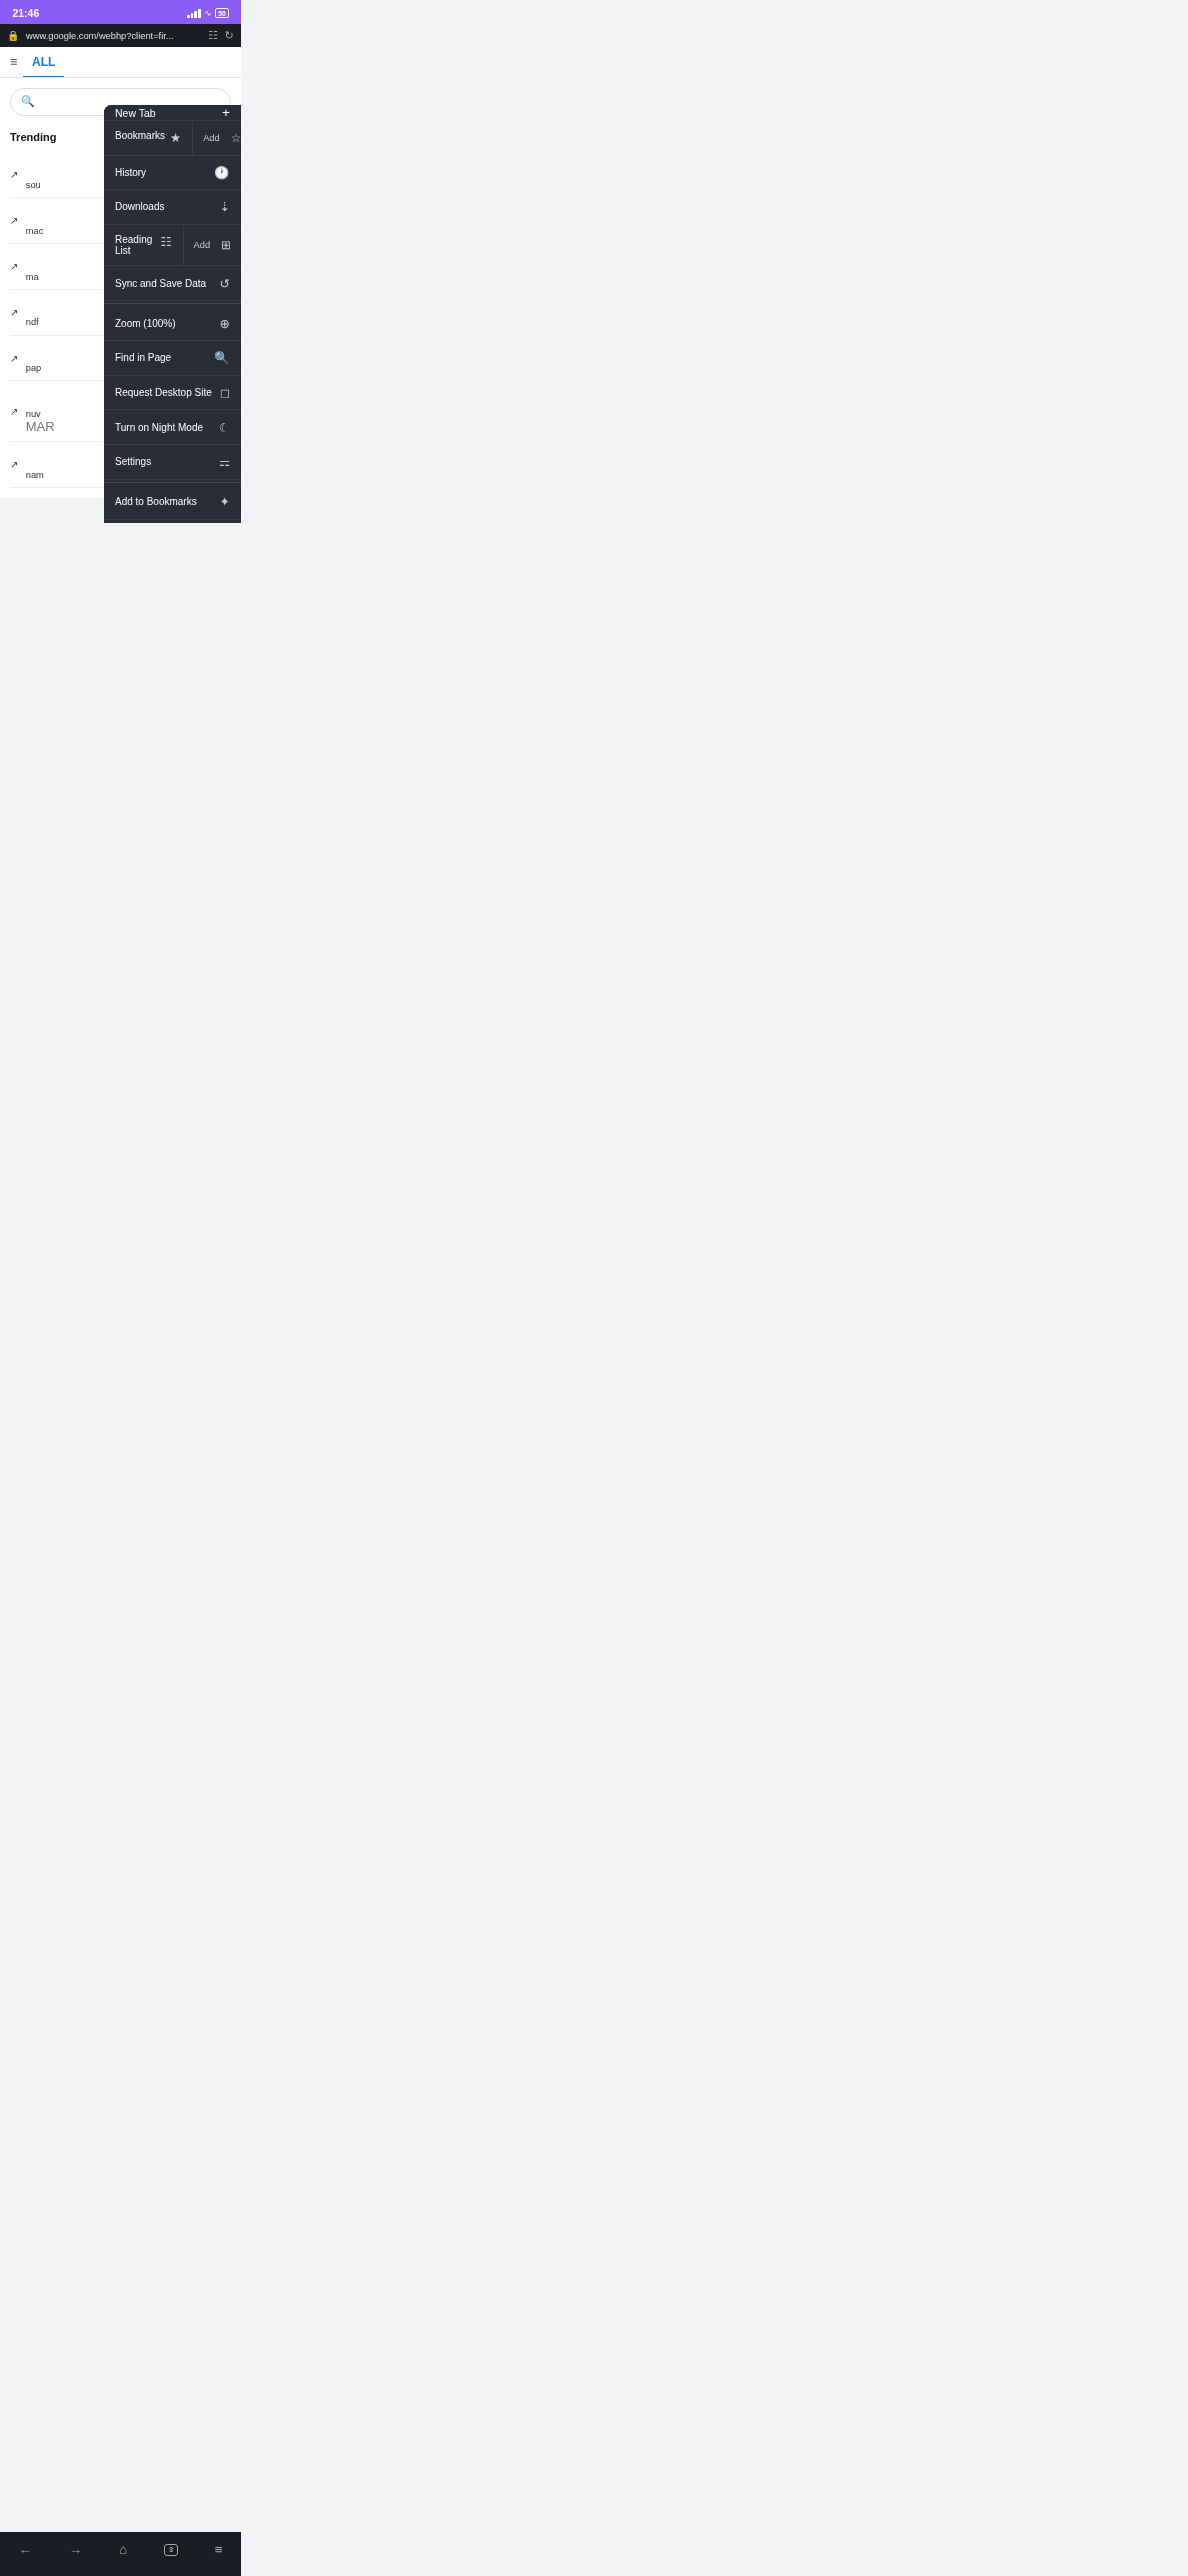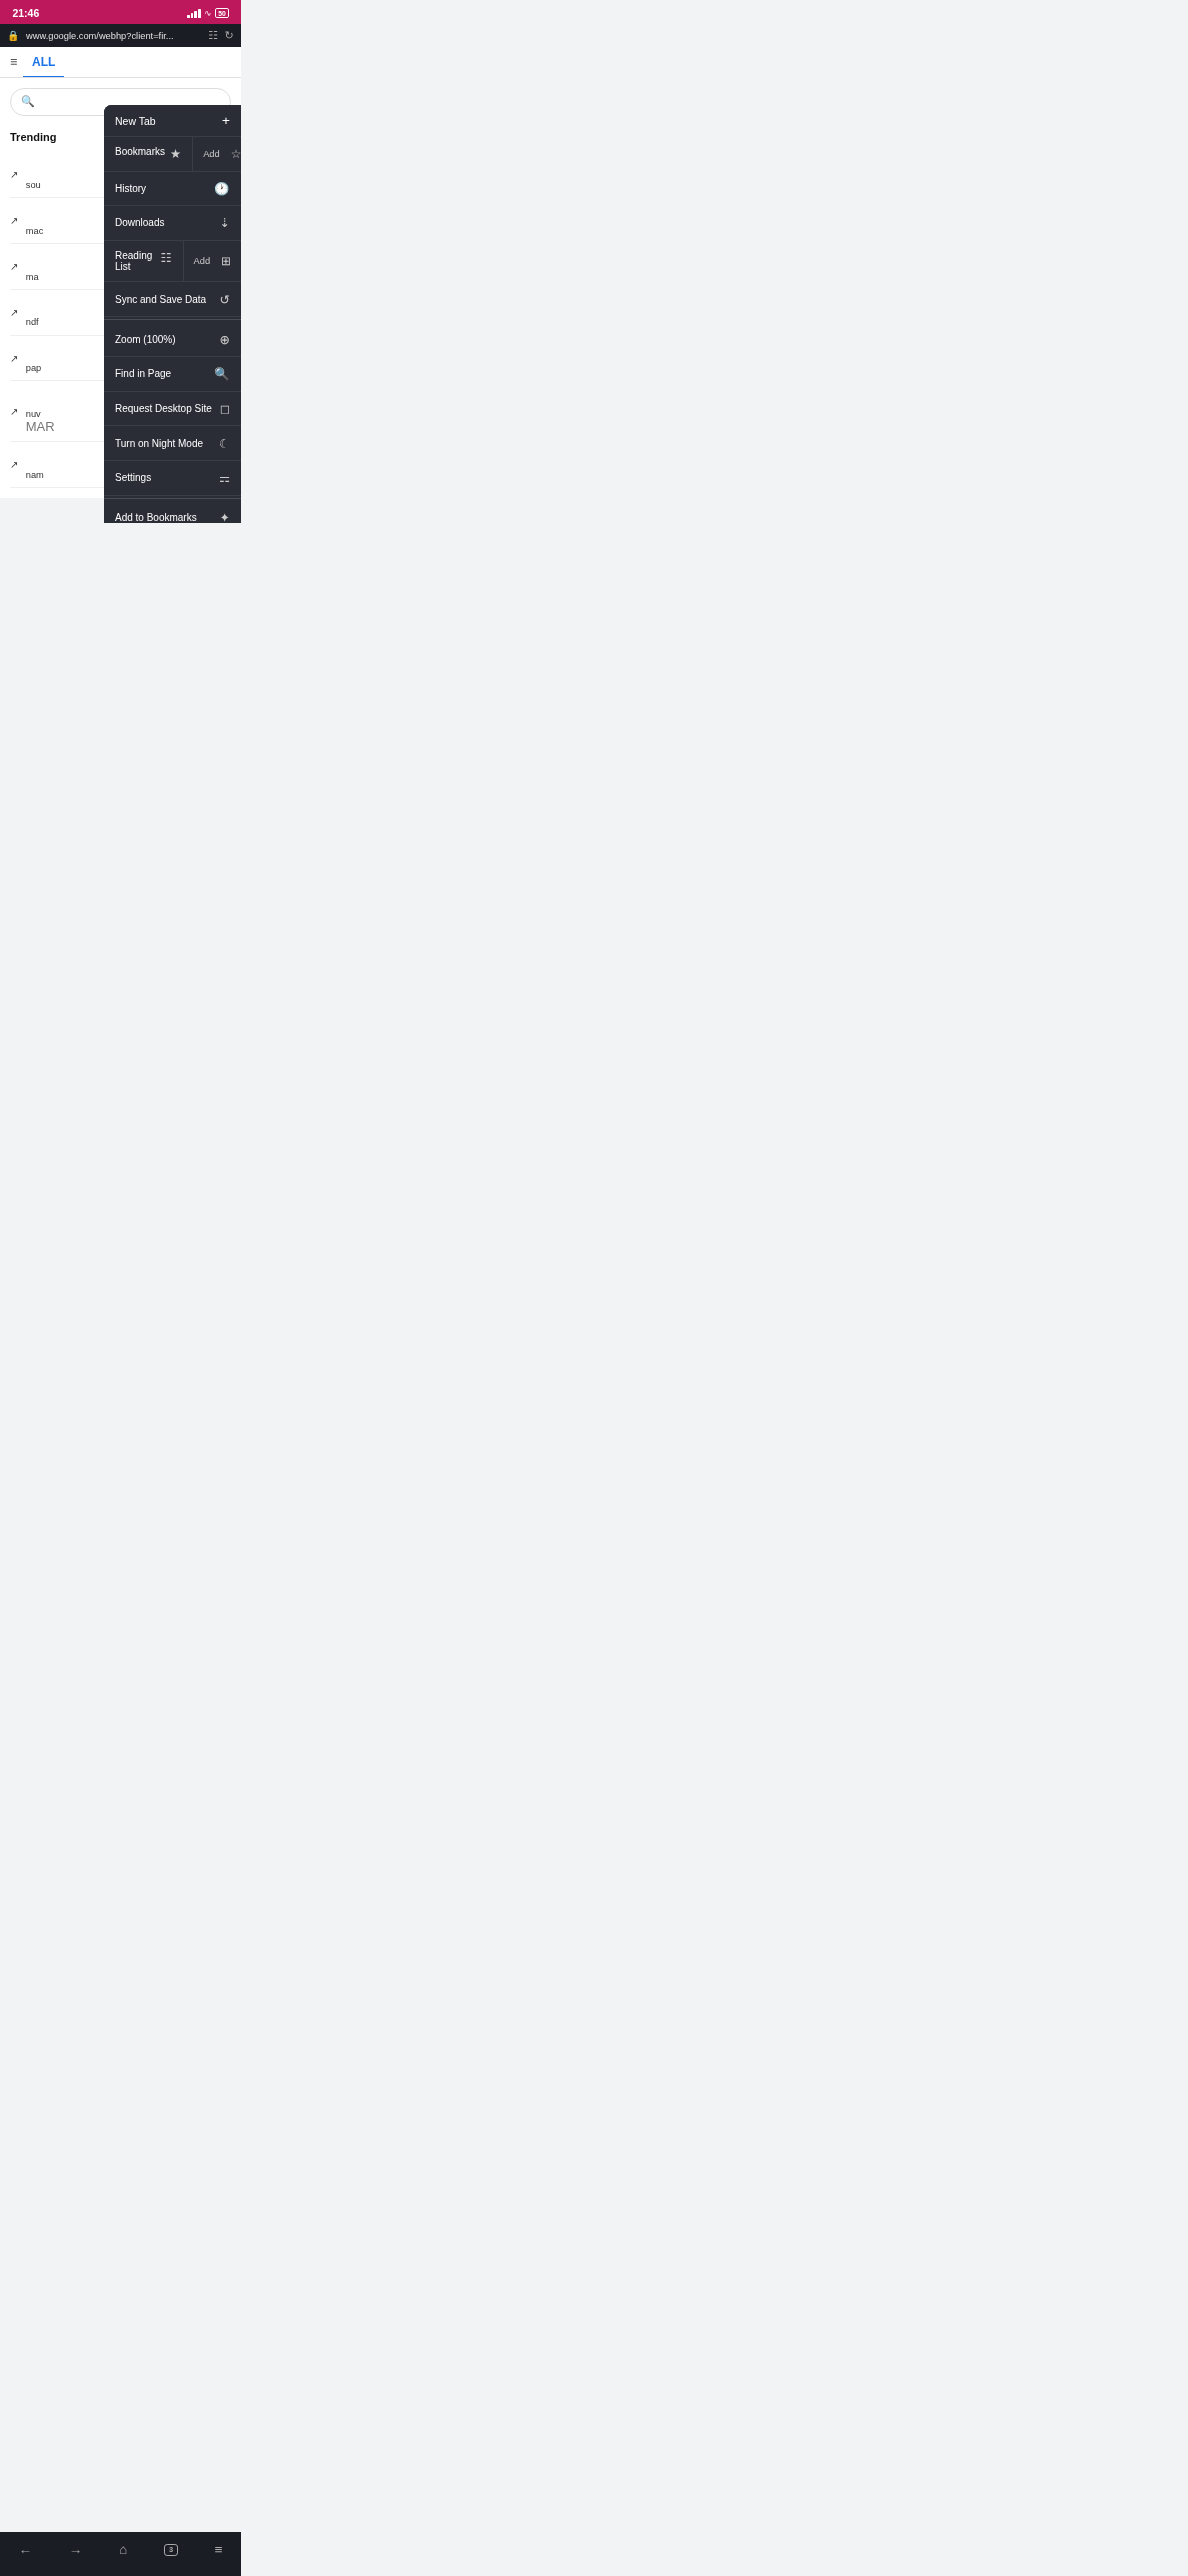--- a/index.html
+++ b/index.html
@@ -9,21 +9,21 @@
       width: 241px;
       min-height: 523px;
       background: #f1f3f4;
       font-family: -apple-system, 'Helvetica Neue', Arial, sans-serif;
       position: relative;
       overflow-x: hidden;
     }
 
     
     .status-bar {
-      background: #be185d;
+      background: #8b5cf6;
       color: #fff;
       padding: 7.4px 12.4px 5px;
       display: flex;
       justify-content: space-between;
       align-items: center;
     }
     .status-time {
       font-size: 10.5px;
       font-weight: 700;
       color: #fff;
@@ -157,21 +157,21 @@
       border-radius: 7.4px 0 0 7.4px;
       z-index: 20;
       overflow: hidden;
     }
 
     
     .menu-new-tab {
       display: flex;
       align-items: center;
       justify-content: space-between;
-      padding: 8px 11px;
+      padding: 0 11px;
       background: #2a2d36;
       border-bottom: 0.6px solid #3a3d46;
     }
     .menu-new-tab-label {
       font-size: 10.5px;
       color: #fff;
       font-weight: 500;
     }
     .menu-new-tab-icon {
       color: #fff;

